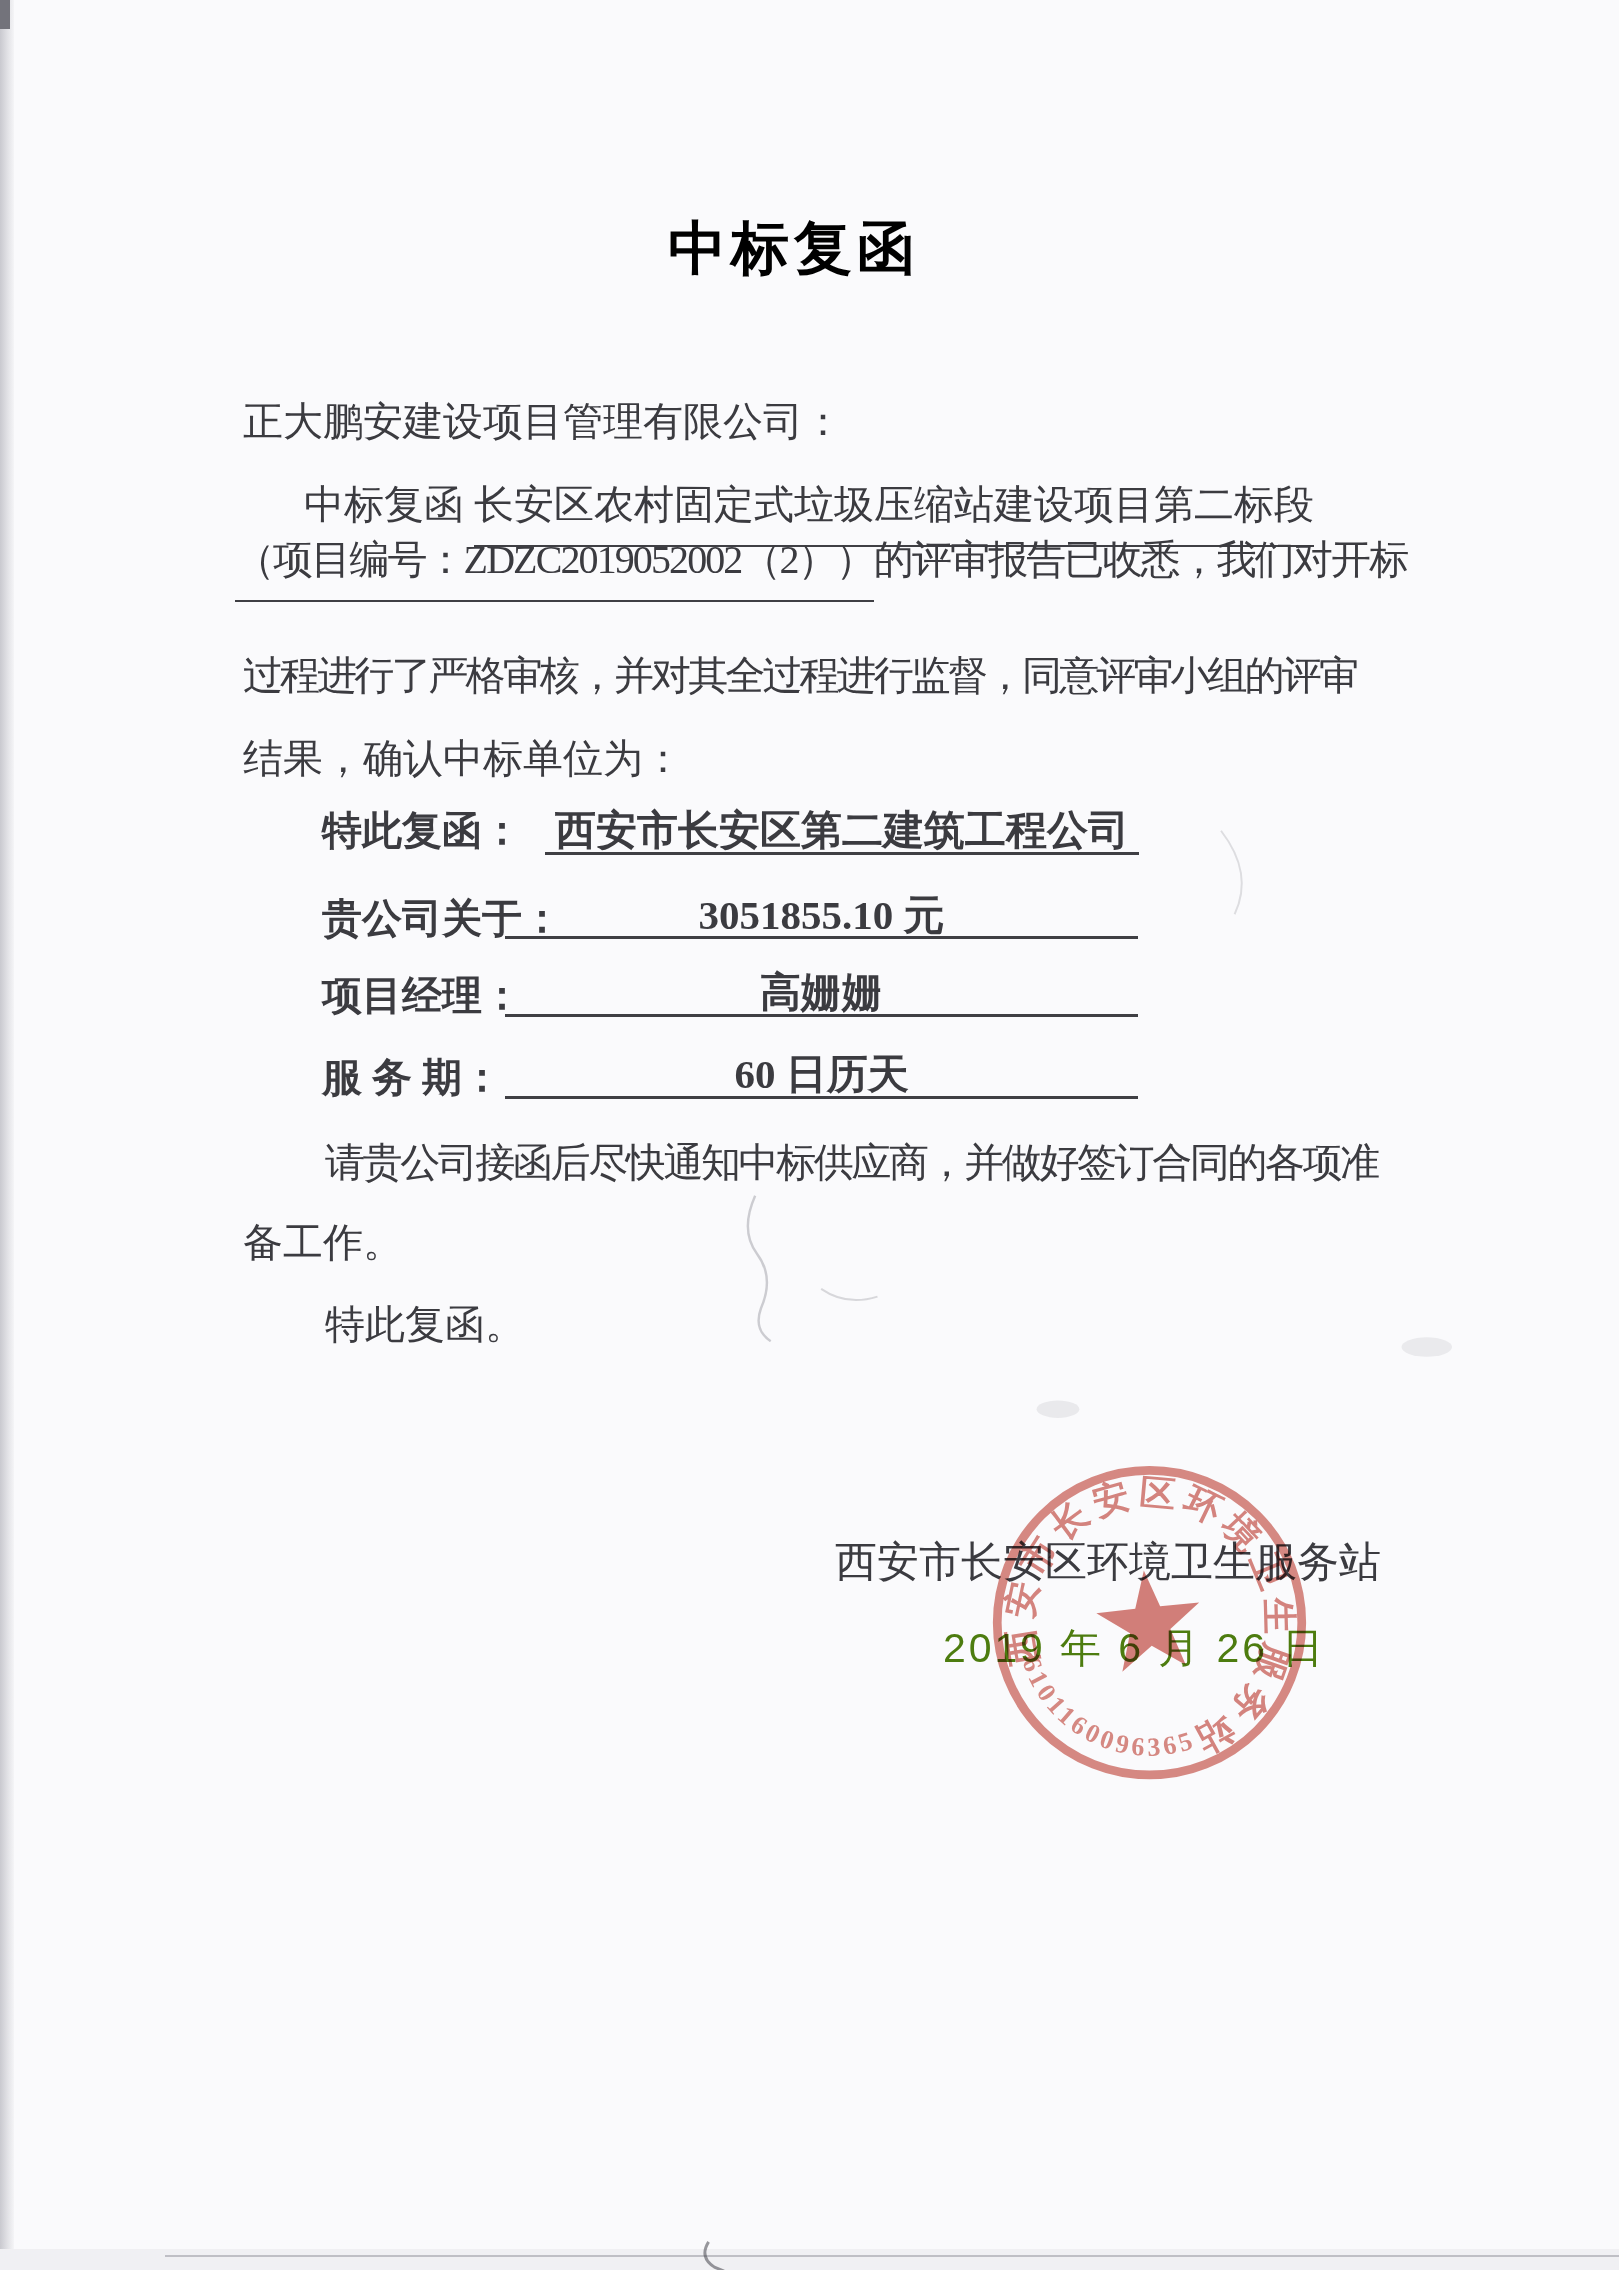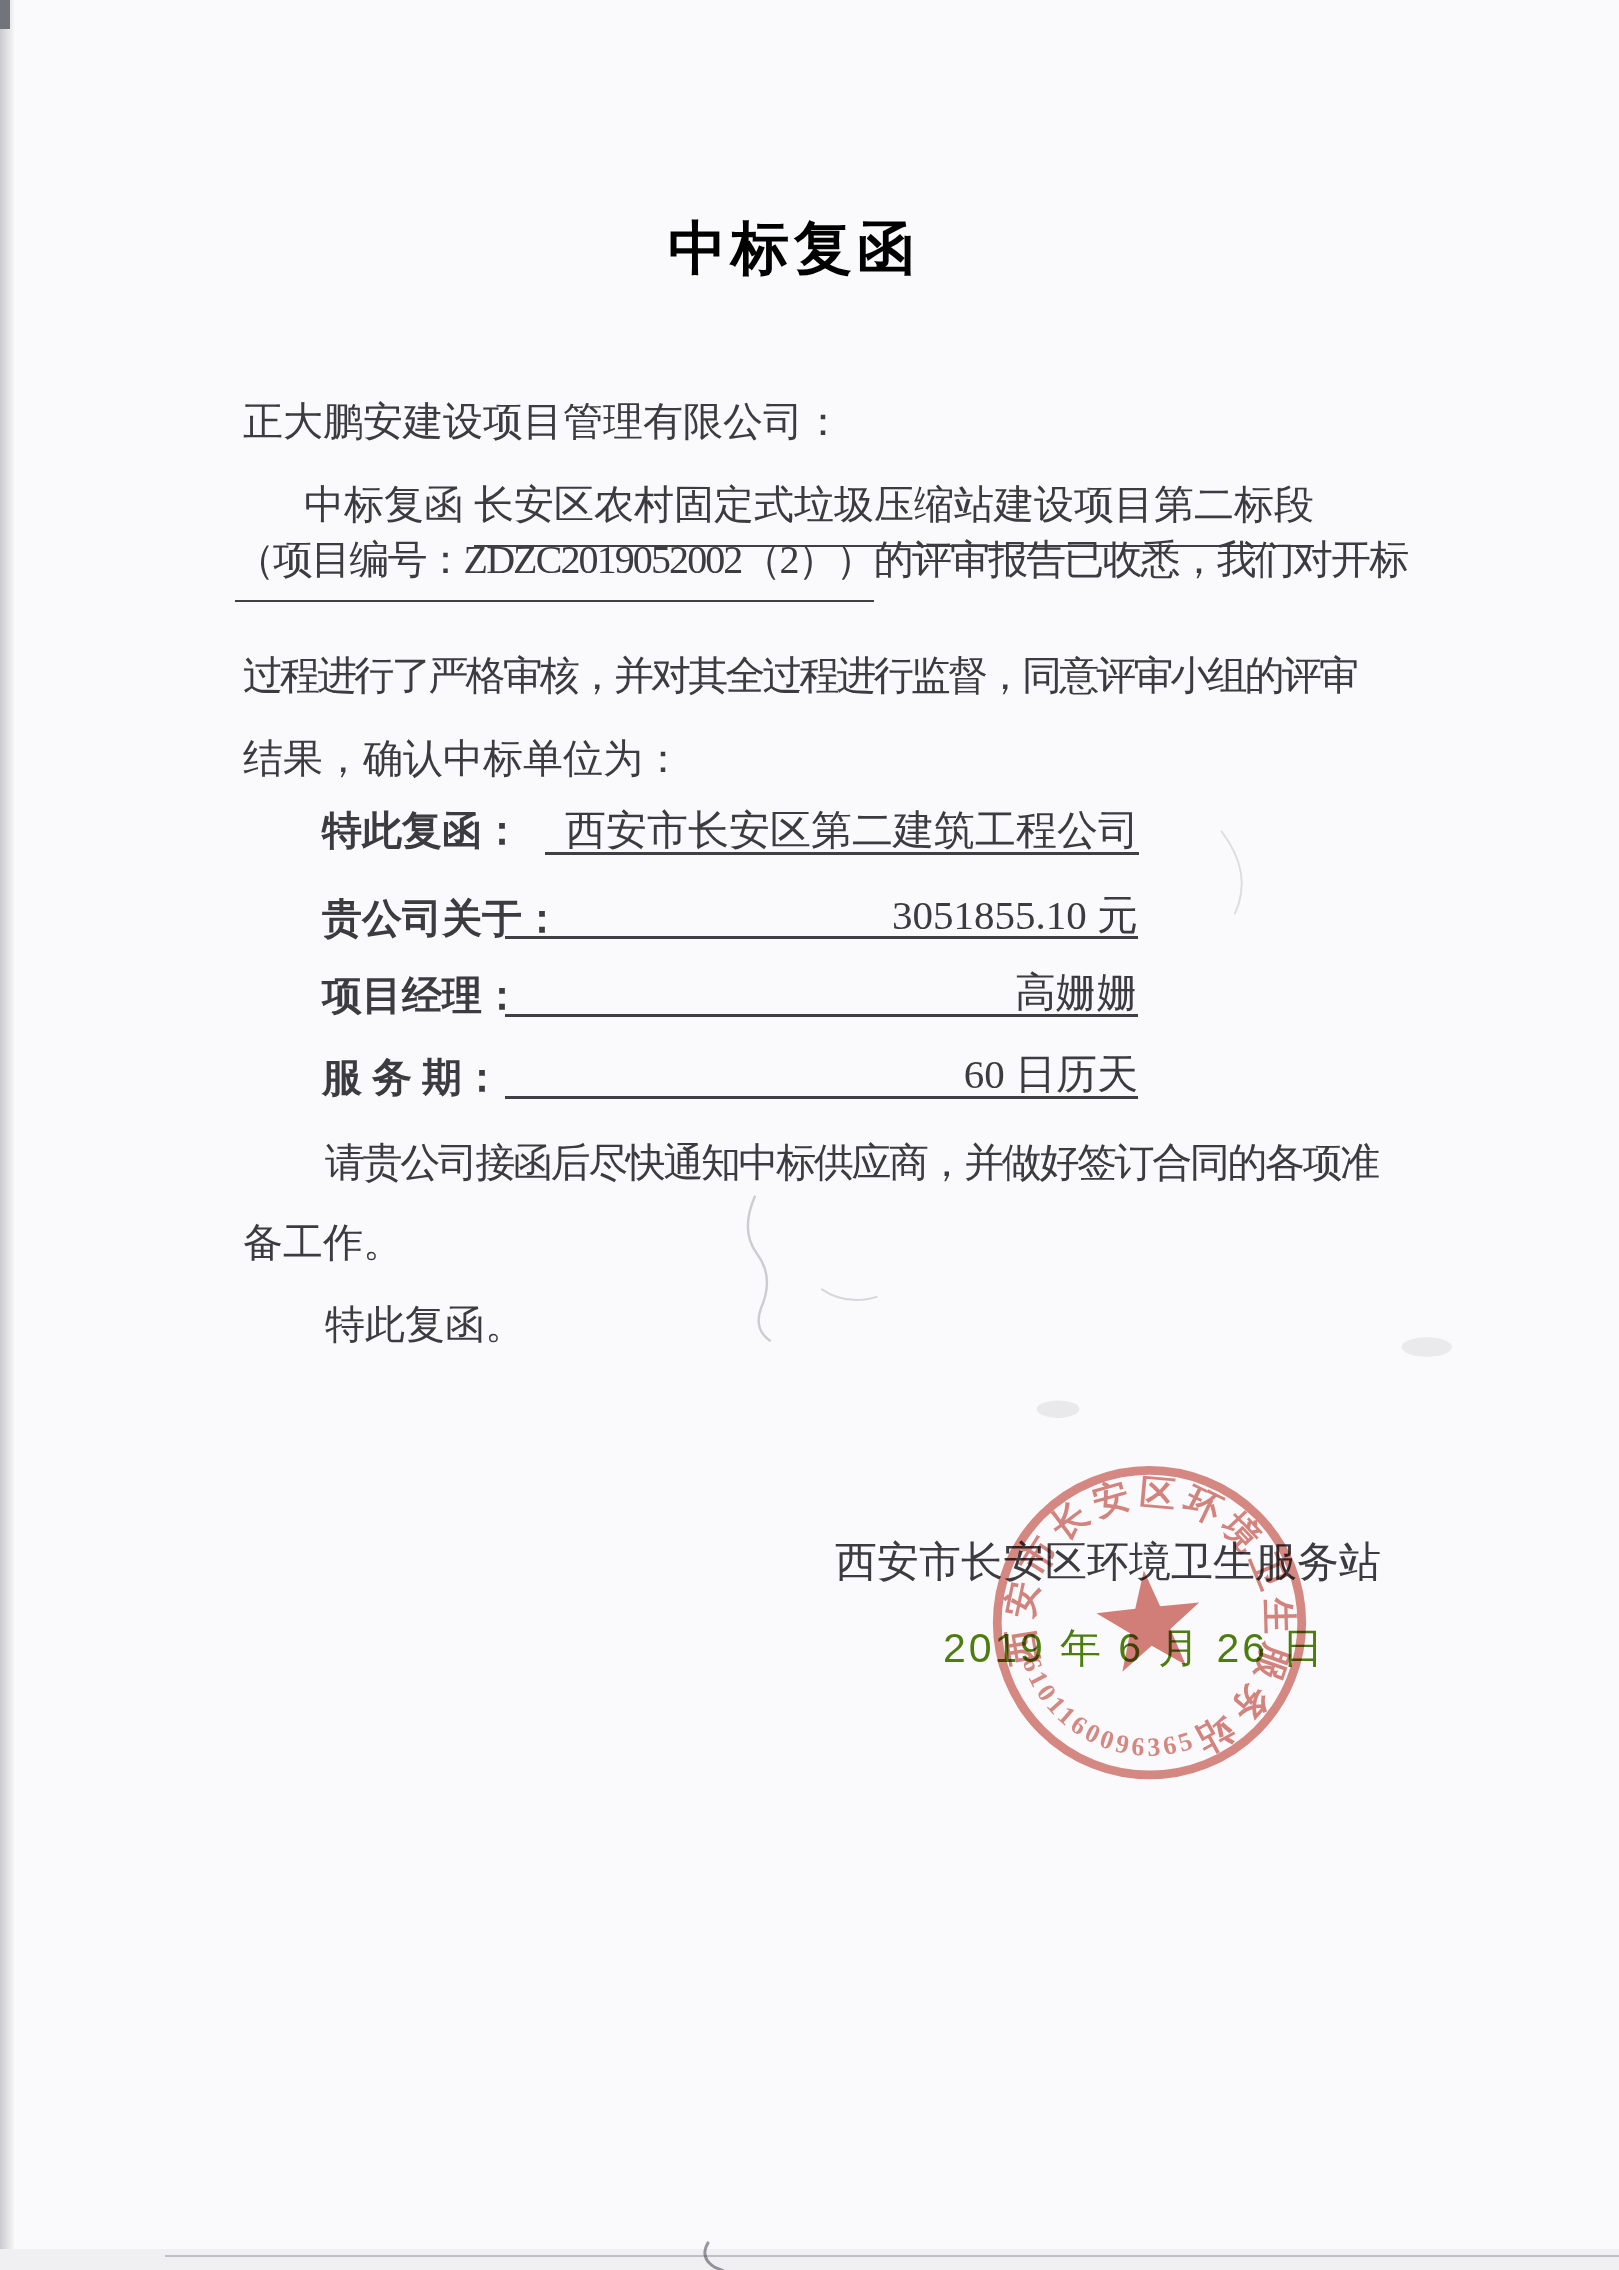--- a/index.html
+++ b/index.html
@@ -10,21 +10,21 @@
     color:#3b3b40;
   }
   .line{position:absolute; font-size:40px; line-height:1.1; white-space:nowrap;}
   .title{
     position:absolute; top:210px; left:794px; transform:translateX(-50%);
     font-size:58px; font-weight:700; letter-spacing:4.9px; color:#000000;
     white-space:nowrap;
   }
   .ul{border-bottom:2.9px solid #3f3f44; padding-bottom:18px;}
   .flabel{position:absolute; font-size:40px; font-weight:700; line-height:1.1; white-space:nowrap;}
-  .fvalue{position:absolute; font-size:41px; font-weight:400; line-height:1.1; text-align:right; white-space:nowrap;}
+  .fvalue{position:absolute; font-size:41px; font-weight:700; line-height:1.1; text-align:center; white-space:nowrap;}
   .fline{position:absolute; height:2.9px; background:#3f3f44;}
   .sig{position:absolute; font-size:42px; line-height:1.1; white-space:nowrap;}
   .date{
     position:absolute; font-size:41px; line-height:1.1; white-space:nowrap;
     font-family:"Liberation Sans","DejaVu Sans",sans-serif; letter-spacing:2.9px; color:#4d7c0f;
   }
   .seal{position:absolute; left:973px; top:1452px; width:353px; height:353px;
         mix-blend-mode:multiply; opacity:.88;}
   .seal text{font-family:"Liberation Serif","DejaVu Serif",serif; font-weight:700;}
   .artifacts{position:absolute; left:0; top:0; width:1620px; height:2271px; pointer-events:none;}

